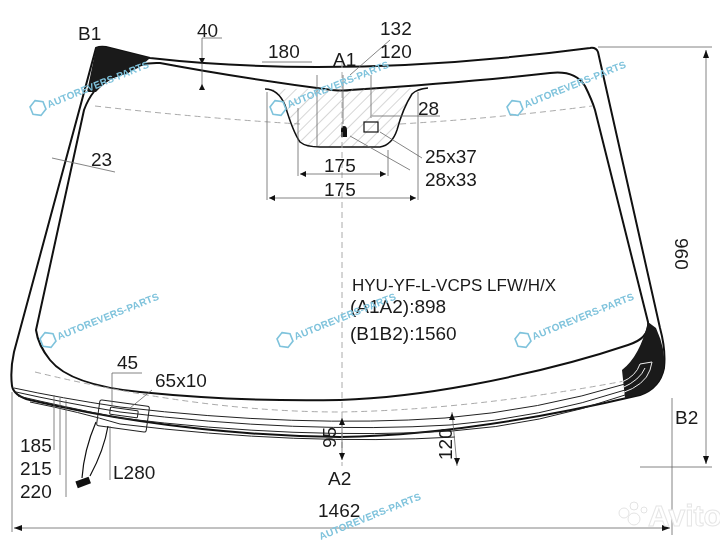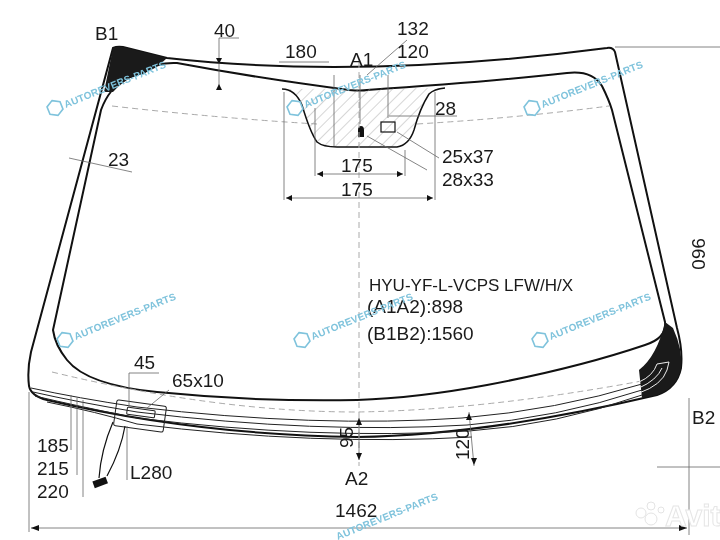--- a/index.html
+++ b/index.html
@@ -1,17 +1,17 @@
 <!DOCTYPE html>
 <html><head>
 <meta charset="utf-8">
 <style>
   html, body { margin: 0; padding: 0; background: #ffffff; }
   body { width: 720px; height: 540px; overflow: hidden; position: relative; font-family: "Liberation Sans", sans-serif; }
-  #stage { position: absolute; left: 17px; top: 0; width: 684px; height: 540px; }
+  #stage { position: absolute; left: 0; top: 0; width: 684px; height: 540px; }
   svg text { font-family: "Liberation Sans", sans-serif; fill: #1a1a1a; }
   .lbl { font-size: 19px; }
   .info { font-size: 17px; }
   .wm { font-size: 10px; fill: #7fc3dc; font-weight: bold; letter-spacing: 0.2px; }
   .avito { font-size: 30px; fill: #ffffff; font-weight: bold; stroke: #e6e6e6; stroke-width: 1px; }
   .glass { fill: none; stroke: #111; stroke-width: 2; }
   .thin { fill: none; stroke: #222; stroke-width: 1; }
   .dim { fill: none; stroke: #666; stroke-width: 0.8; }
   .dash { fill: none; stroke: #aaa; stroke-width: 1; stroke-dasharray: 6 4; }
   .frit { fill: #1a1a1a; }

